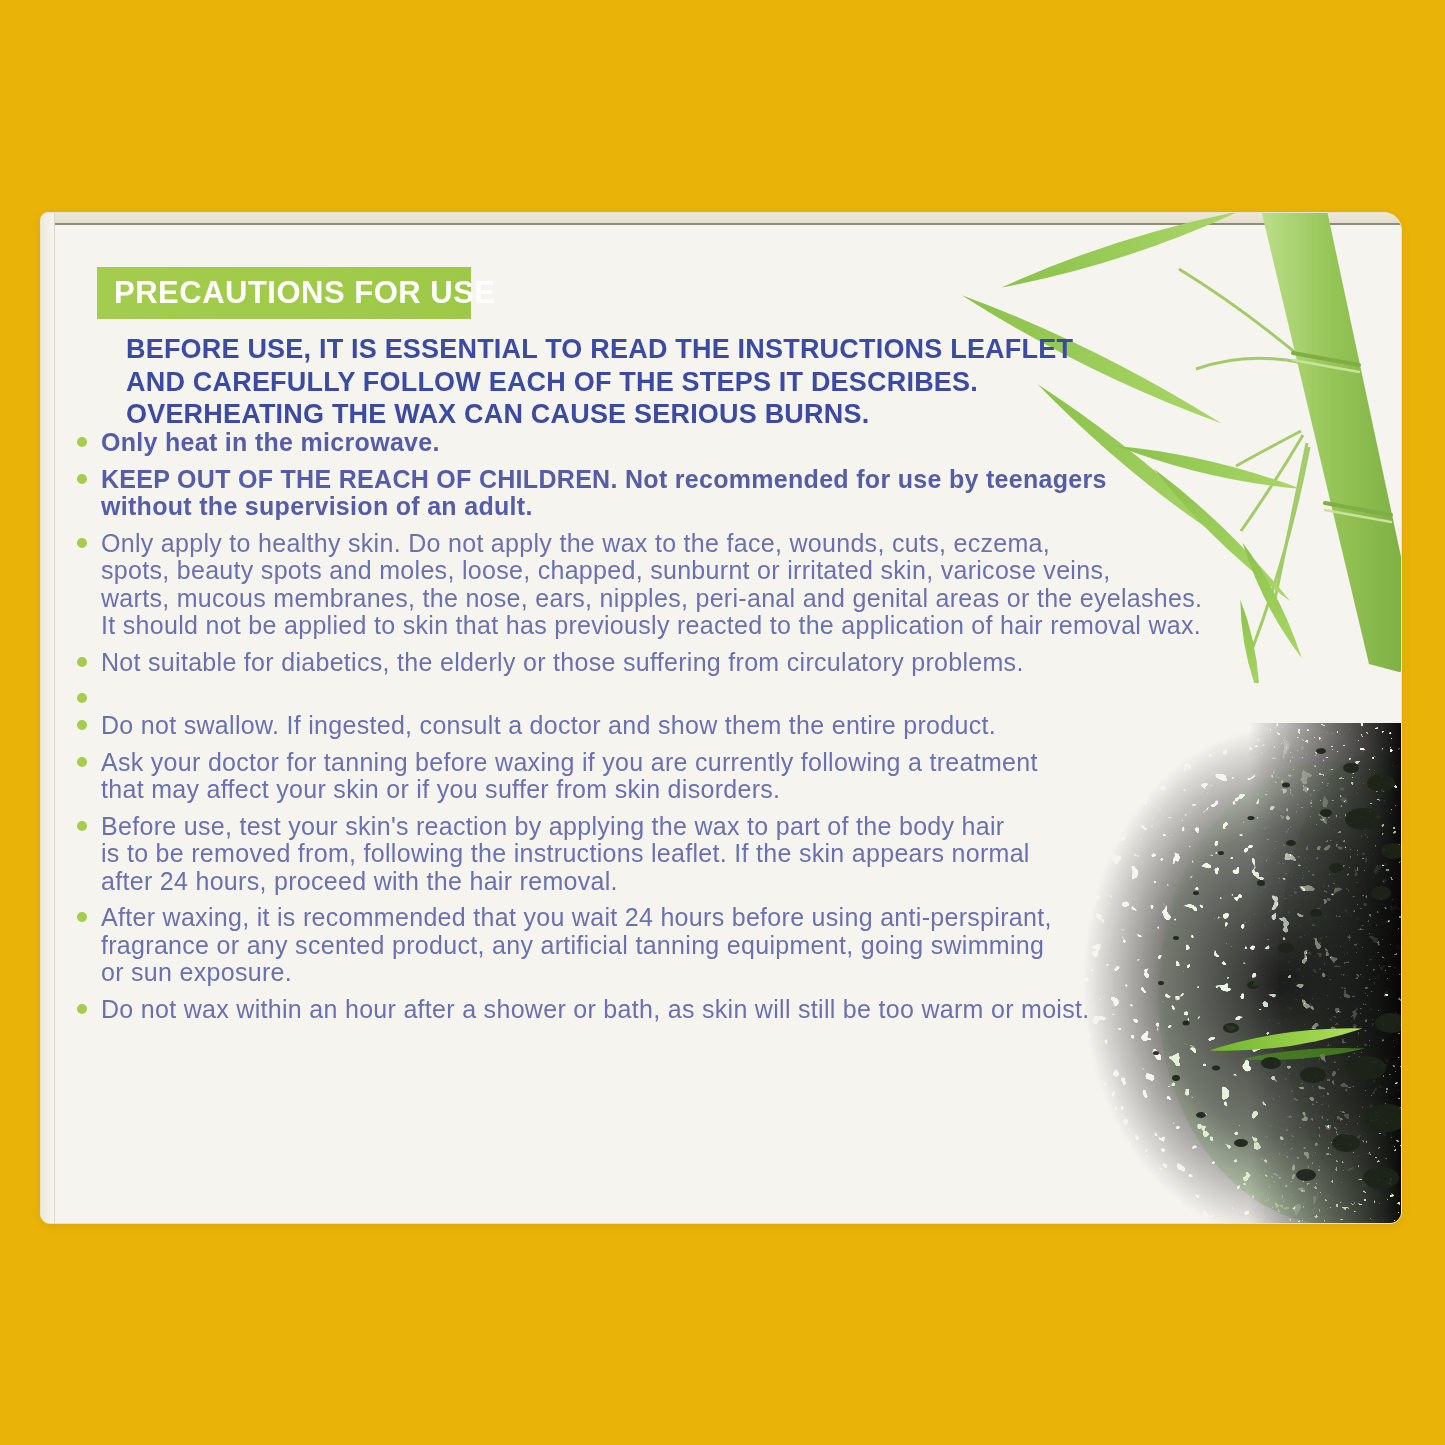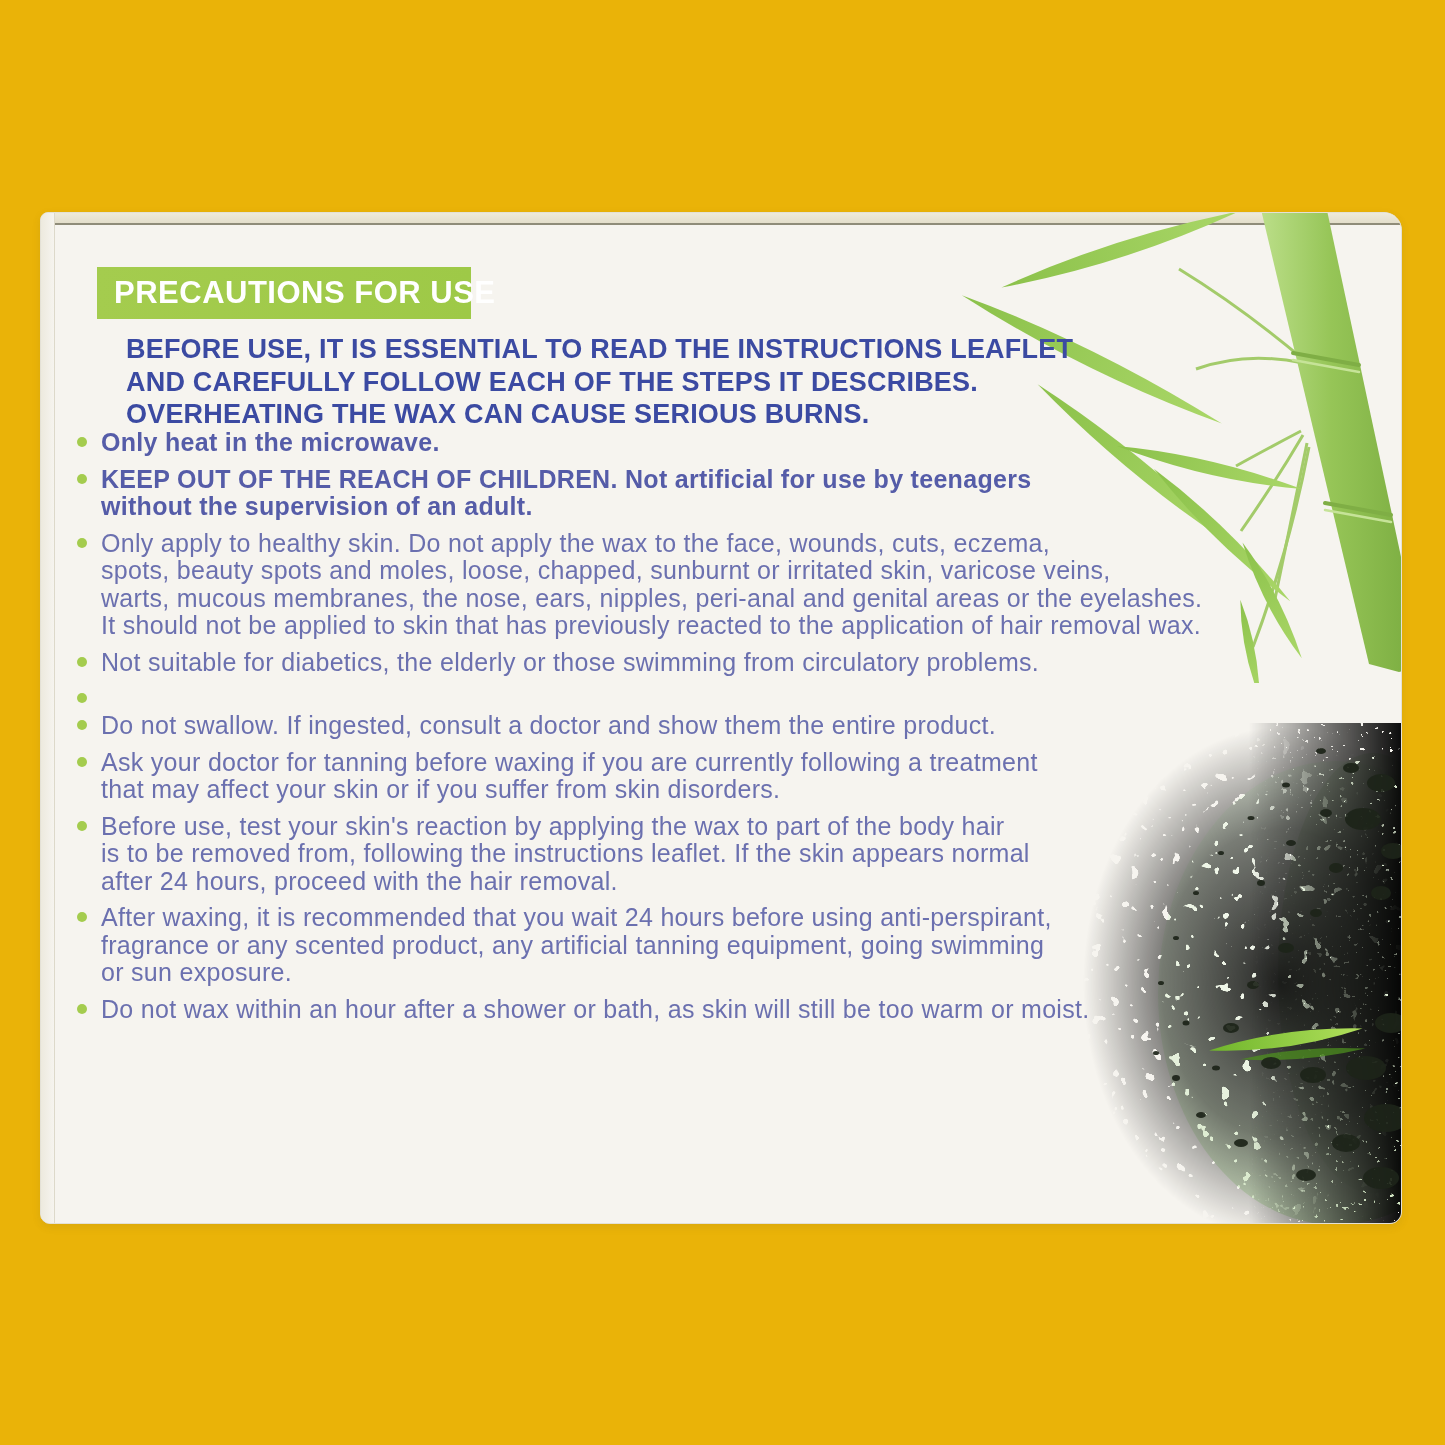--- a/index.html
+++ b/index.html
@@ -210,33 +210,33 @@
 AND CAREFULLY FOLLOW EACH OF THE STEPS IT DESCRIBES.
 OVERHEATING THE WAX CAN CAUSE SERIOUS BURNS.</div>
 
     <div class="bullets">
       <div class="b bold">
         <span class="dot"></span>
         <span class="txt">Only heat in the microwave.</span>
       </div>
       <div class="b bold">
         <span class="dot"></span>
-        <span class="txt">KEEP OUT OF THE REACH OF CHILDREN. Not artificial for use by teenagers
+        <span class="txt">KEEP OUT OF THE REACH OF CHILDREN. Not recommended for use by teenagers
 without the supervision of an adult.</span>
       </div>
       <div class="b">
         <span class="dot"></span>
         <span class="txt">Only apply to healthy skin. Do not apply the wax to the face, wounds, cuts, eczema,
 spots, beauty spots and moles, loose, chapped, sunburnt or irritated skin, varicose veins,
 warts, mucous membranes, the nose, ears, nipples, peri-anal and genital areas or the eyelashes.
 It should not be applied to skin that has previously reacted to the application of hair removal wax.</span>
       </div>
       <div class="b">
         <span class="dot"></span>
-        <span class="txt">Not suitable for diabetics, the elderly or those swimming from circulatory problems.</span>
+        <span class="txt">Not suitable for diabetics, the elderly or those suffering from circulatory problems.</span>
       </div>
       <div class="b">
         <span class="dot"></span>
       </div>
       <div class="b">
         <span class="dot"></span>
         <span class="txt">Do not swallow. If ingested, consult a doctor and show them the entire product.</span>
       </div>
       <div class="b">
         <span class="dot"></span>

